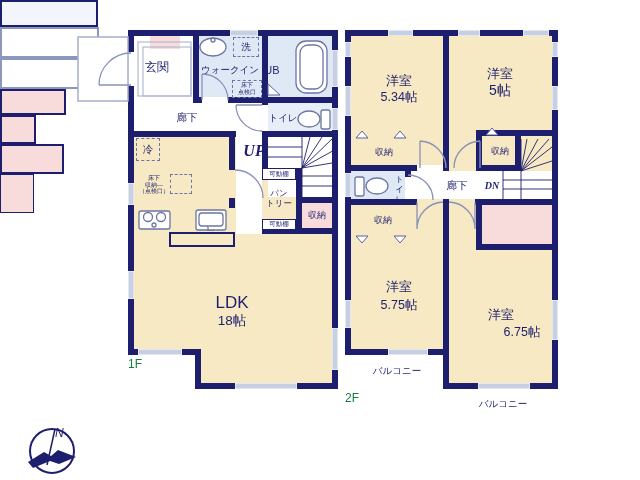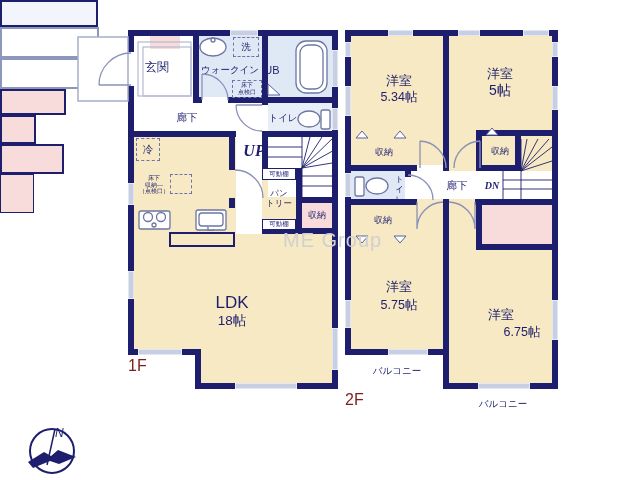--- a/index.html
+++ b/index.html
@@ -15,21 +15,21 @@
   .pink{background:#f8dcdc}
   .white{background:#ffffff}
   .box{border:1px solid #1e1e6e;background:#fff}
   .pbox{border:2px solid #1e1e6e;background:#f8dcdc}
   .dash{border:1px dashed #6b74ad}
   .counter{border:2px solid #1e1e6e;background:#f2f6fc}
   .balc{border:2px solid #8d96bb;background:#fff}
   .lbl{color:#1e1e6e;transform:translate(-50%,-50%);text-align:center;line-height:1.12;white-space:nowrap}
   .it{font-family:"Liberation Serif","DejaVu Serif",serif;font-style:italic;font-weight:bold}
   .vert{writing-mode:vertical-rl;letter-spacing:1px}
-  .tag{color:#7f1d1d;font-size:16px}
+  .tag{color:#15803d;font-size:12px}
   .wm{color:#d0d0d0;font-size:20px;letter-spacing:1px}
   svg.ov{position:absolute;left:0;top:0;pointer-events:none}
   .door{stroke:#8a92b8;fill:none;stroke-width:1.3}
   .fix{stroke:#6d76a3;fill:#fff;stroke-width:1.3}
   .st{stroke:#1e1e6e;fill:none;stroke-width:0.9}
   .tri{fill:#fff;stroke:#5a62a0;stroke-width:1}
   .step{fill:none;stroke:#b4bad0;stroke-width:1.2}
 </style>
 </head>
 <body>
@@ -241,15 +241,14 @@
   <div class="lbl it" style="left:492px;top:186px;font-size:10px">DN</div>
   <div class="lbl" style="left:383px;top:220px;font-size:9px">収納</div>
   <div class="lbl" style="left:399px;top:287px;font-size:13px">洋室</div>
   <div class="lbl" style="left:399px;top:305px;font-size:12.5px">5.75帖</div>
   <div class="lbl" style="left:501px;top:315px;font-size:13px">洋室</div>
   <div class="lbl" style="left:522px;top:332px;font-size:12.5px">6.75帖</div>
   <div class="lbl" style="left:397px;top:371px;font-size:9.5px">バルコニー</div>
   <div class="lbl" style="left:503px;top:404px;font-size:9.5px">バルコニー</div>
   <div class="tag" style="left:345px;top:391px">2F</div>
 
-  <div class="wm" style="left:283px;top:229px">ME Group</div>
 
 </div>
 
 </body></html>

